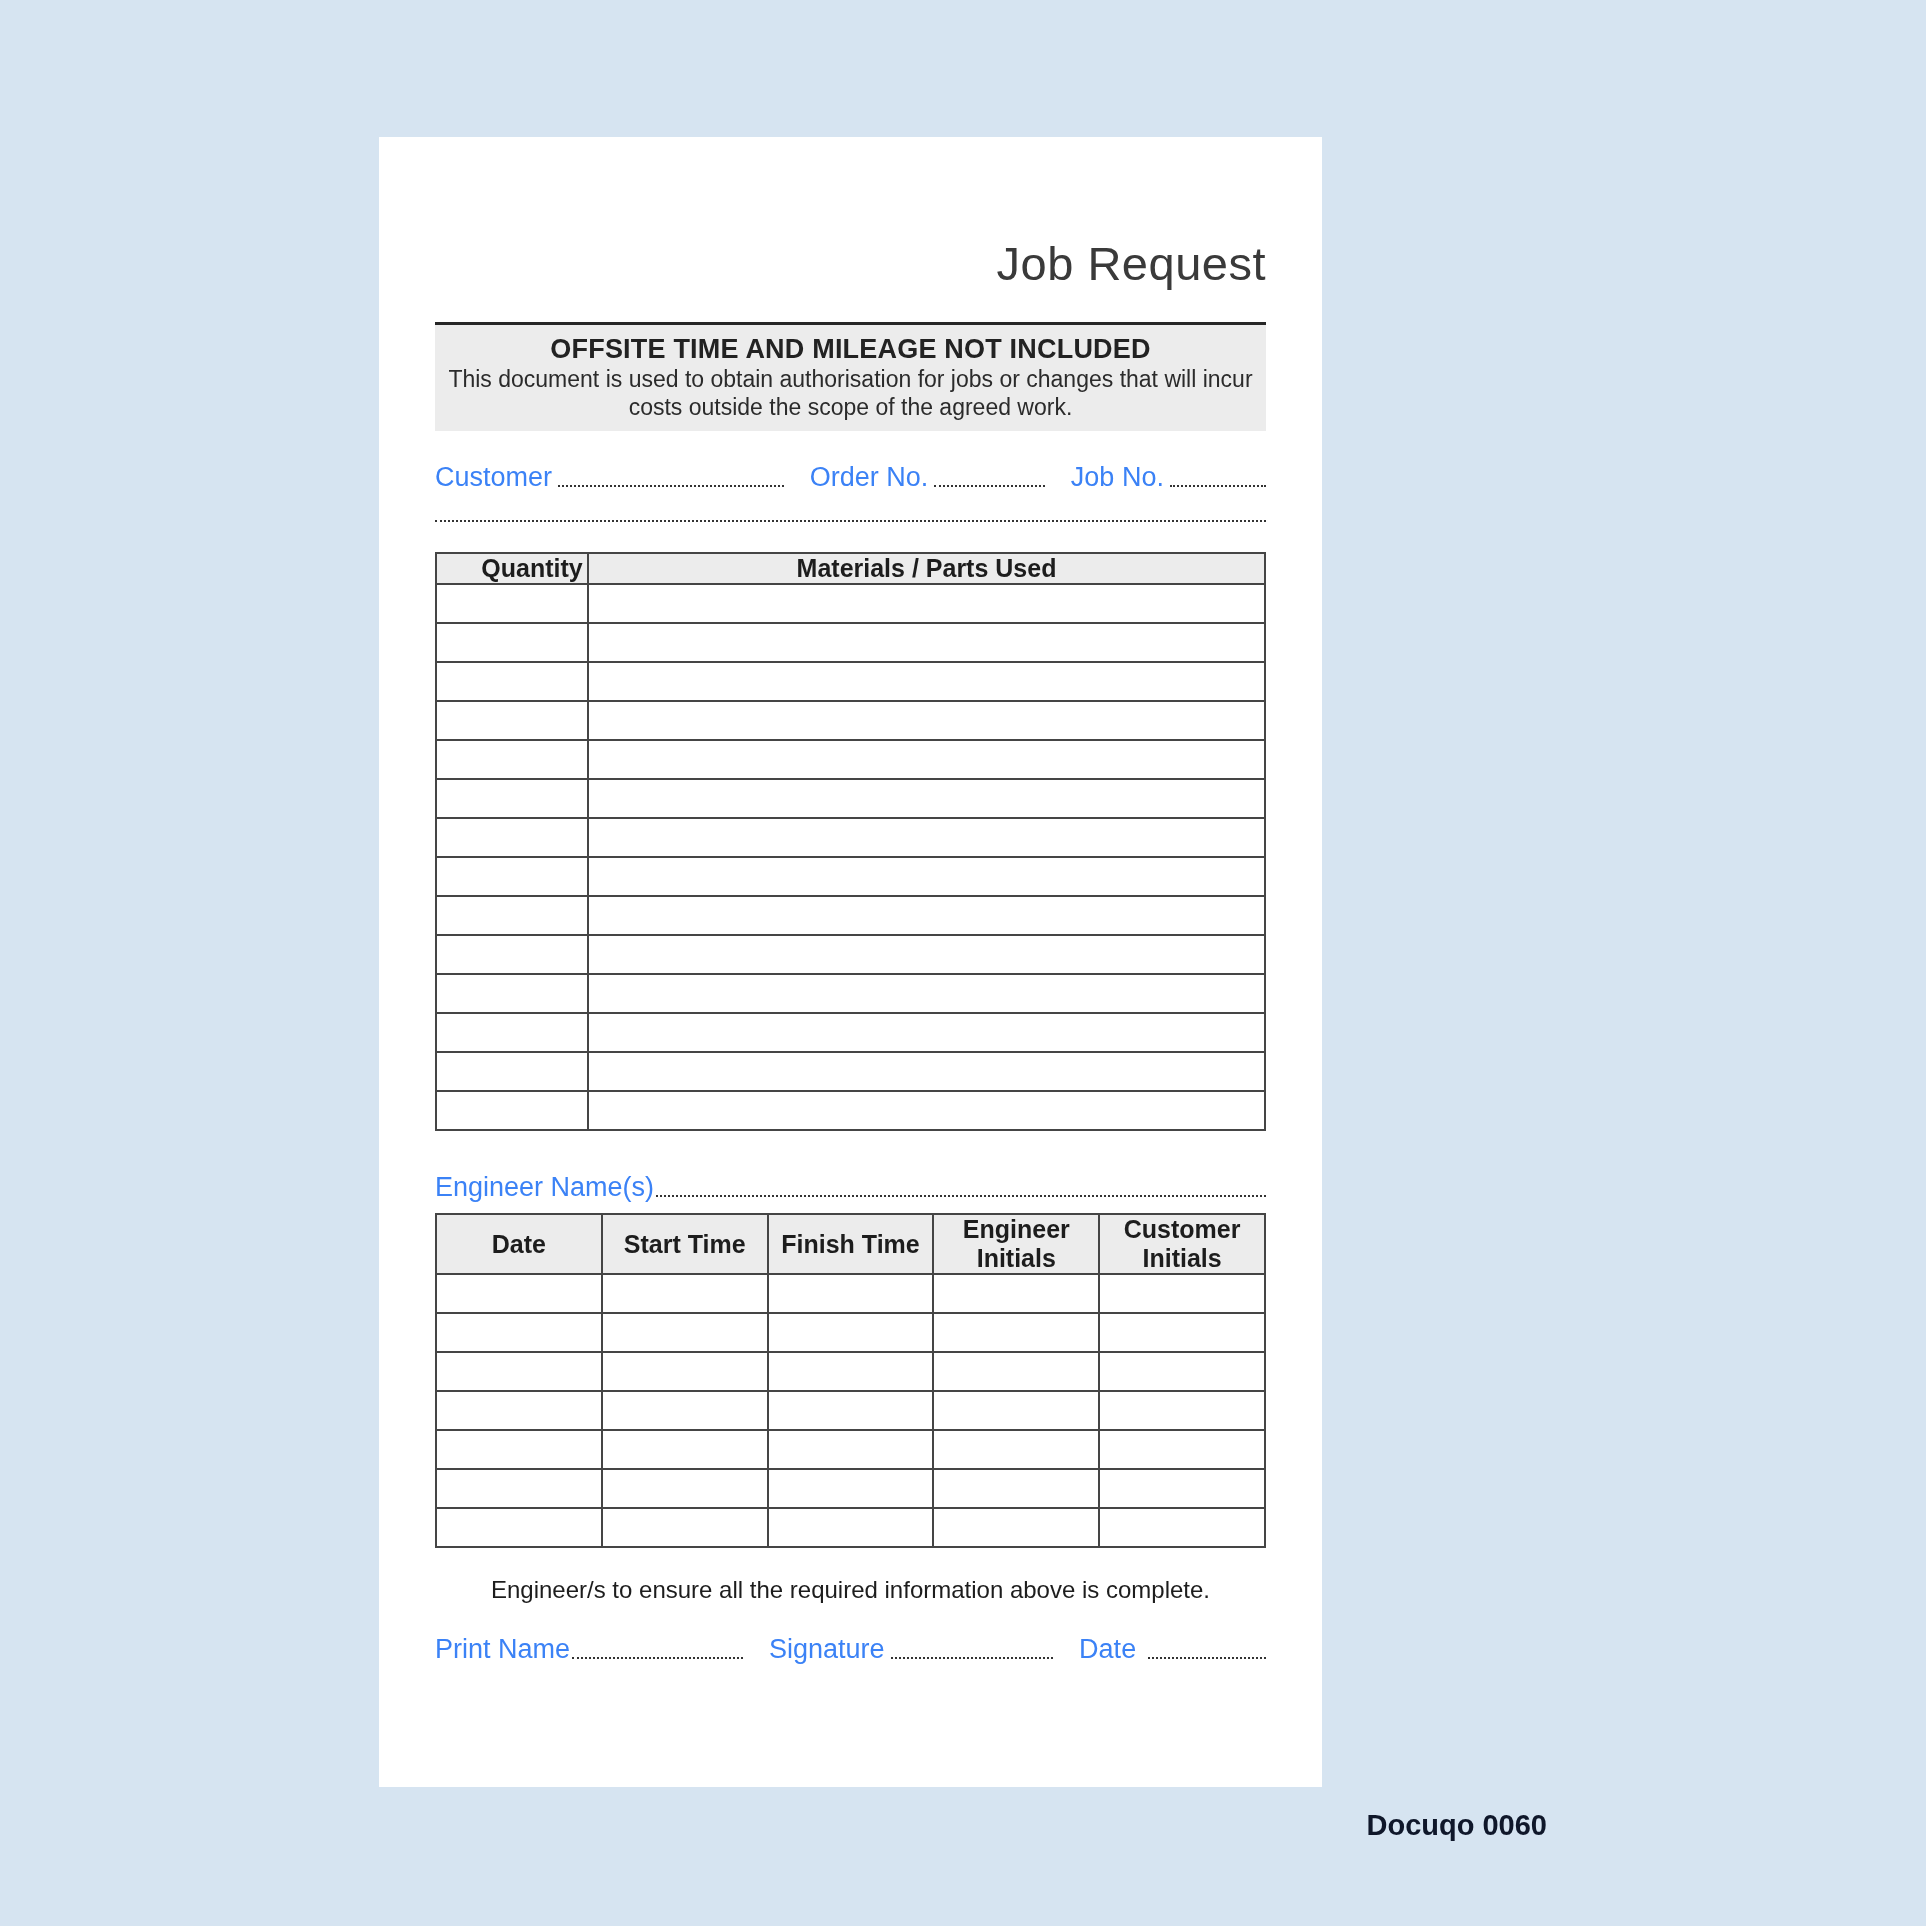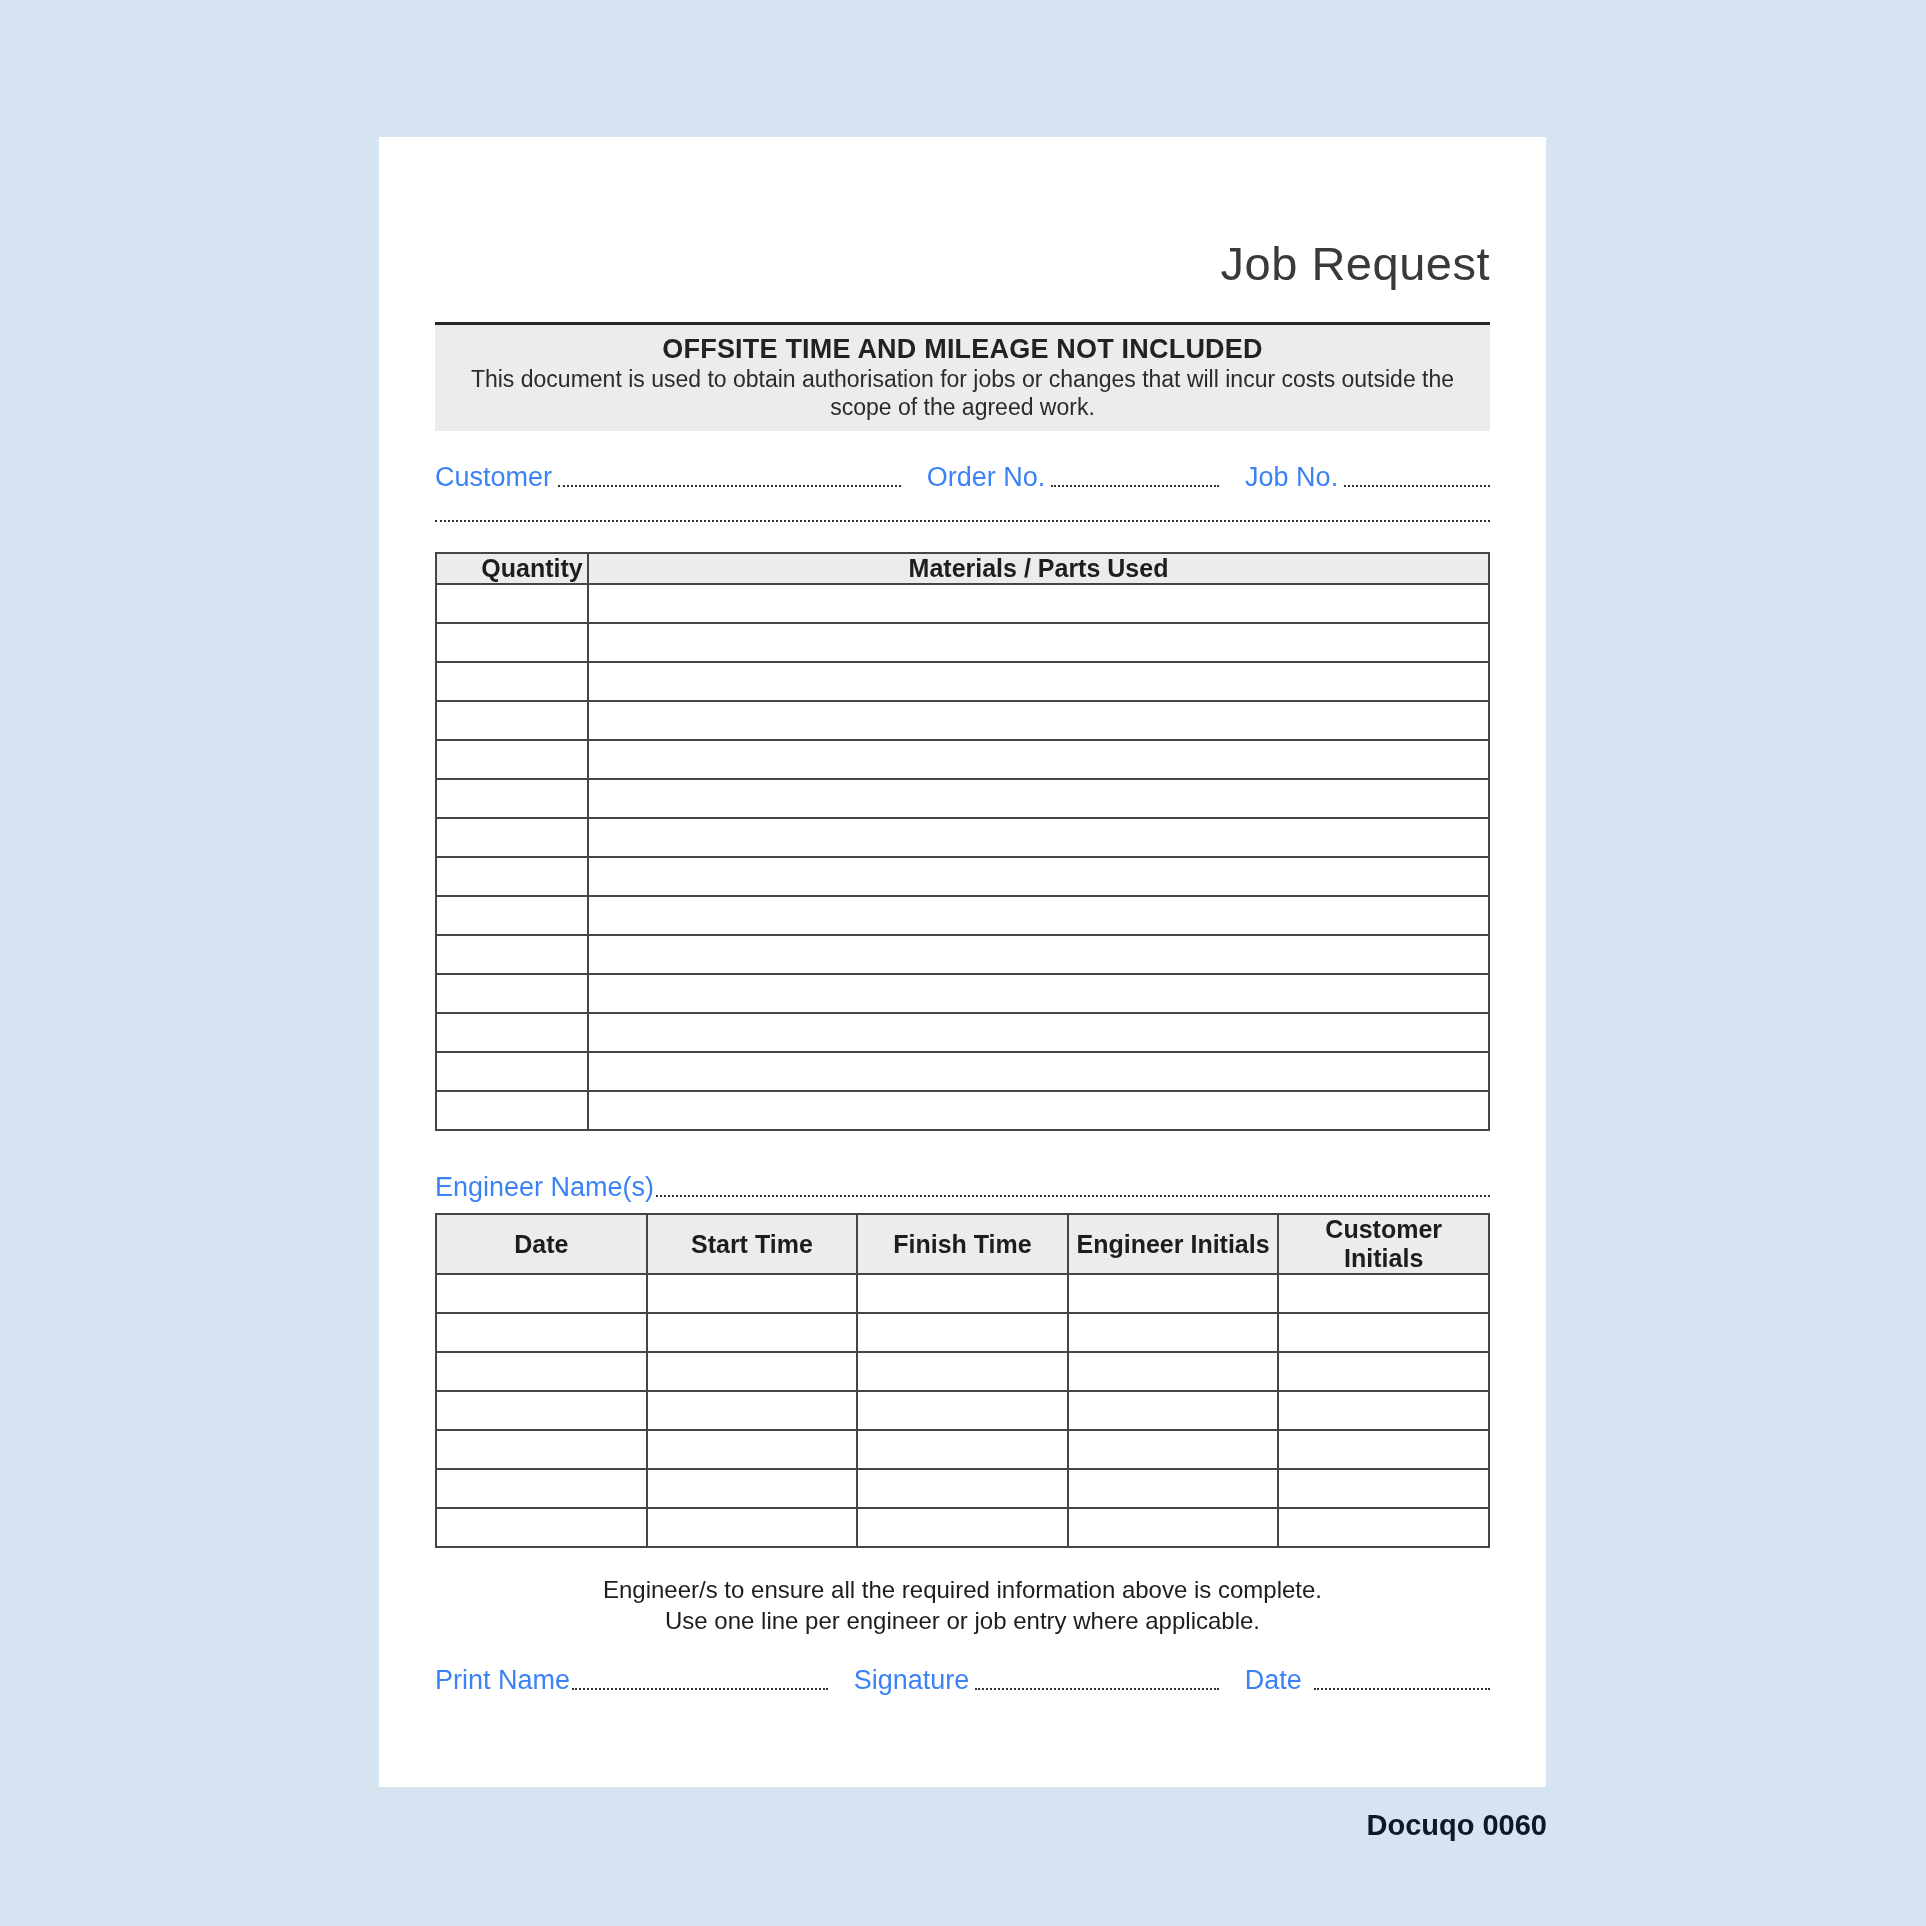--- a/index.html
+++ b/index.html
@@ -6,21 +6,21 @@
   body{
     width:1927px;height:1927px;
     background:#d6e4f1;
     font-family:"Liberation Sans","DejaVu Sans",sans-serif;
     color:#1d1d1d;
     -webkit-font-smoothing:antialiased;
   }
   .canvas{position:relative;width:1927px;height:1927px;background:#d6e4f1;overflow:hidden;}
   .page{
     position:absolute;left:379px;top:137px;
-    width:1167px;height:1650px;
+    width:943px;height:1650px;
     background:#ffffff;
     padding:0 56px;
     box-sizing:border-box;
   }
   
   .doc-title{
     margin:99px 0 0 0;
     text-align:right;
     font-size:47px;
     font-weight:300;
@@ -276,21 +276,20 @@
             <td></td>
             <td></td>
             <td></td>
             <td></td>
             <td></td>
           </tr>
         </tbody>
       </table>
 
     <div class="note">Engineer/s to ensure all the required information above is complete.</div>
-    <div class="note">Use one line per engineer or job entry where applicable.</div>
 
 
     <div class="field-row row-sign">
       <span class="label">Print Name</span>
       <span class="dots flex-145" style="margin-left:2px;"></span>
       <span class="label gap-left">Signature</span>
       <span class="dots flex-138"></span>
       <span class="label gap-left">Date</span>
       <span class="dots flex-100" style="margin-left:12px;"></span>
     </div>

